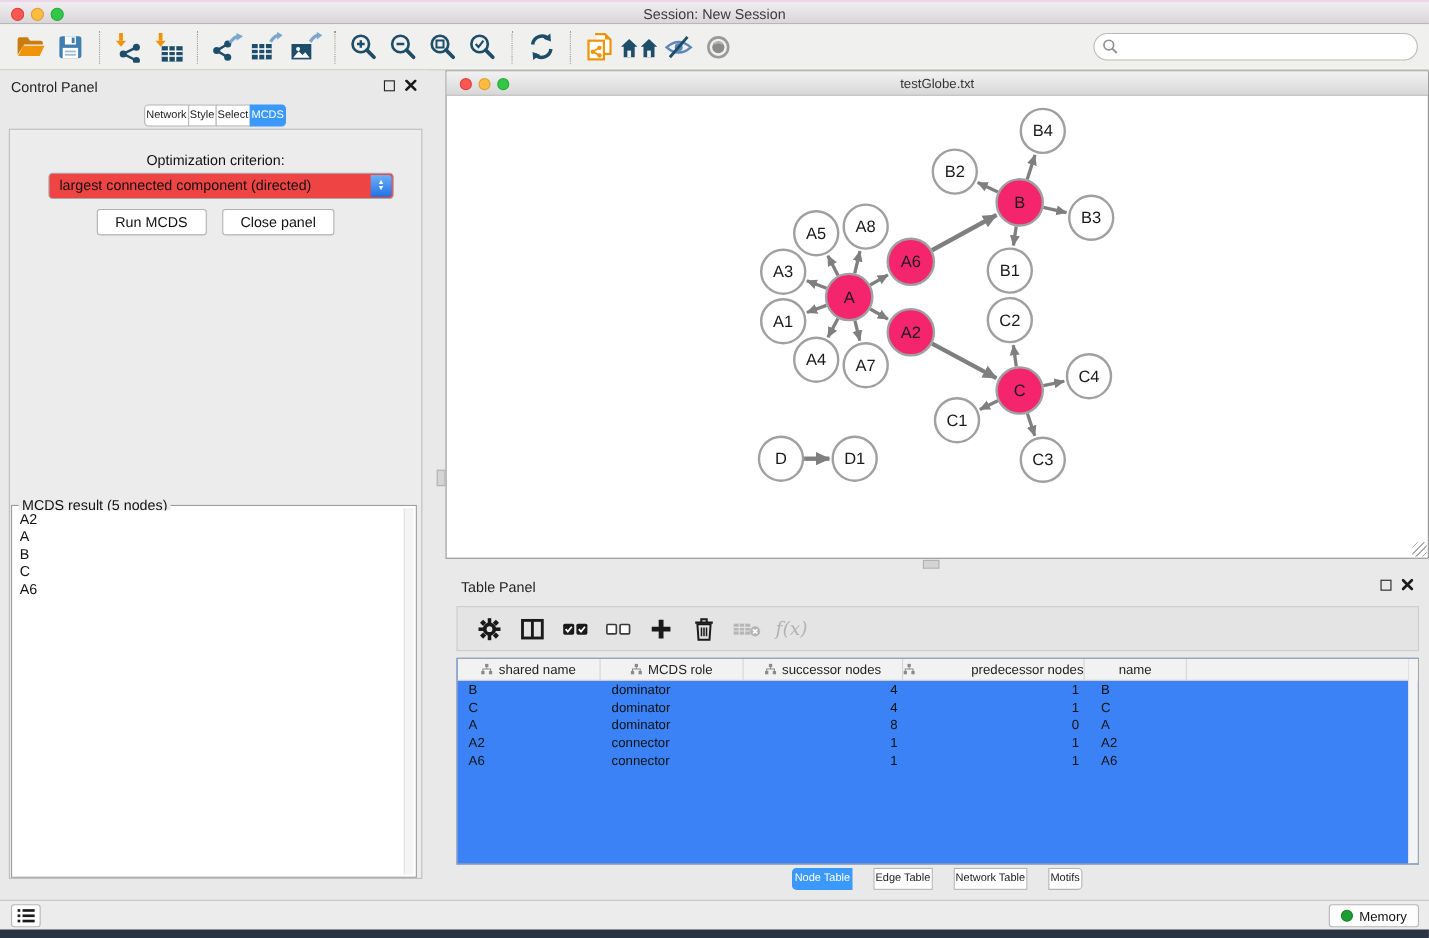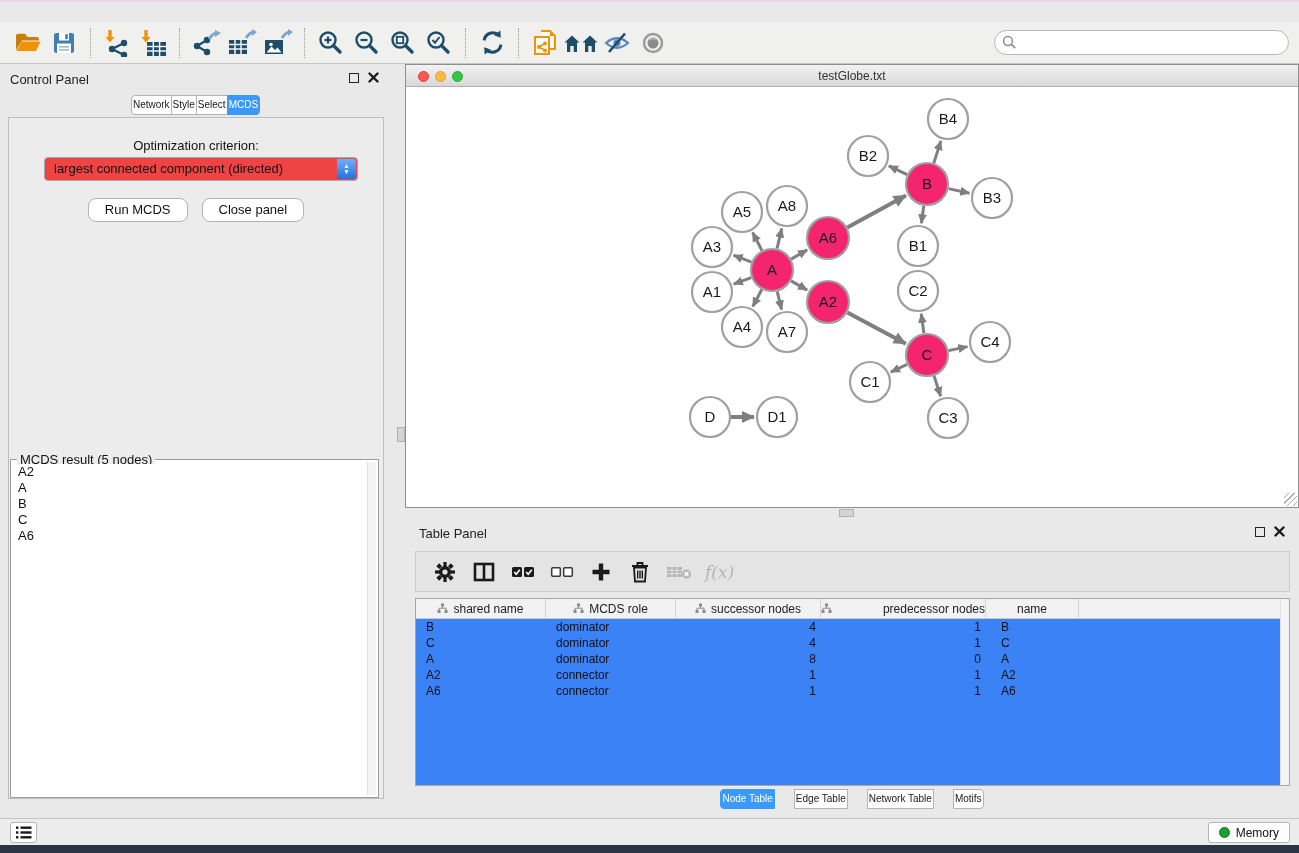--- a/index.html
+++ b/index.html
@@ -42,22 +42,22 @@
   .tab:last-child { border-radius:0 4px 4px 0; }
   .tab.active { background:#3b99fc; border-color:#3b99fc; color:#fff; }
   #cp-body { position:absolute; left:8px; top:53px; width:376px; height:682px; background:#ececec; border:1px solid #bdbdbd; }
   #opt-label { position:absolute; left:0; right:0; top:20px; text-align:center; font-size:13px; color:#111; }
   #criterion-select { position:absolute; left:35px; top:39px; width:314px; height:24px; background:#ef4444;
     border:1px solid #a9a9a9; border-radius:4px; font-size:13px; color:#111; line-height:22px; padding-left:9px; }
   #criterion-stepper { position:absolute; right:1px; top:1px; width:19px; height:20px; border-radius:0 3px 3px 0;
     background:linear-gradient(#6db1fb,#2071e4); display:flex; flex-direction:column; align-items:center; justify-content:center; }
   #criterion-stepper span { color:#fff; font-size:6.5px; line-height:6px; }
   .cp-btnrow { position:absolute; left:0; right:0; top:72px; display:flex; justify-content:center; gap:14px; }
-  .push-btn { background:#fff; border:1px solid #b2b2b2; border-radius:8px; font-size:13px; color:#111;
-    padding:3px 16px 4px; cursor:default; font-family:inherit;margin-top:8px; }
+  .push-btn { background:#fff; border:1px solid #b2b2b2; border-radius:3px; font-size:13px; color:#111;
+    padding:3px 16px 4px; cursor:default; font-family:inherit; }
 
   #result-box { position:absolute; left:1px; top:341px; width:369px; height:339px; border:1px solid #9d9d9d; background:#fff; }
   #result-title { position:absolute; top:-8px; left:6px; background:#ececec; padding:0 3px; font-size:13px; color:#111; }
   #mcds-list { position:absolute; left:2px; top:4px; right:12px; bottom:2px; background:#fff; overflow:hidden; }
   #mcds-list .list-item { font-size:13px; color:#111; line-height:16px; padding-left:5px; }
   #result-scroll { position:absolute; right:2px; top:2px; bottom:2px; width:9px; background:#f4f4f4; border-left:1px solid #e0e0e0; }
 
   
   #network-window { position:absolute; left:405px; top:64px; width:894px; height:444px; background:#fff; border:1px solid #8f8f8f; }
   #nw-titlebar { position:absolute; left:0; top:0; right:0; height:22px; background:linear-gradient(#f2f2f2,#d8d8d8); border-bottom:1px solid #b0b0b0; }
@@ -100,20 +100,26 @@
     border-radius:3px; display:flex; align-items:center; gap:6px; padding:0 10px; font-size:12px; color:#111; }
   #memory-dot { width:11px; height:11px; border-radius:50%; background:#1d9e33; border:1px solid #15812a; }
   #desktop-strip { position:absolute; left:0; top:845px; width:100%; height:8px; background:#2b3442; }
 </style>
 </head>
 <body>
 
 <div id="app">
 
   <div class="menustrip"></div>
+  <div class="titlebar">
+    <span class="tl red"></span>
+    <span class="tl yel"></span>
+    <span class="tl grn"></span>
+    <div class="title">Session: New Session</div>
+  </div>
 
   <div class="toolbar">
     <div class="tbtn">
       <svg width="28" height="24" viewBox="0 0 28 24">
         <path d="M2 19 V5 q0-2.2 2.2-2.2 h7 l2.2 3.2 h9.4 q2.2 0 2.2 2.2 v1.3 H8 Z" fill="#c87d0e"></path>
         <path d="M7.2 10.5 h19.3 L22 20 H2.5 Z" fill="#ef9309"></path>
       </svg>
     </div>
     <div class="tbtn">
       <svg width="24" height="24" viewBox="0 0 24 24">

